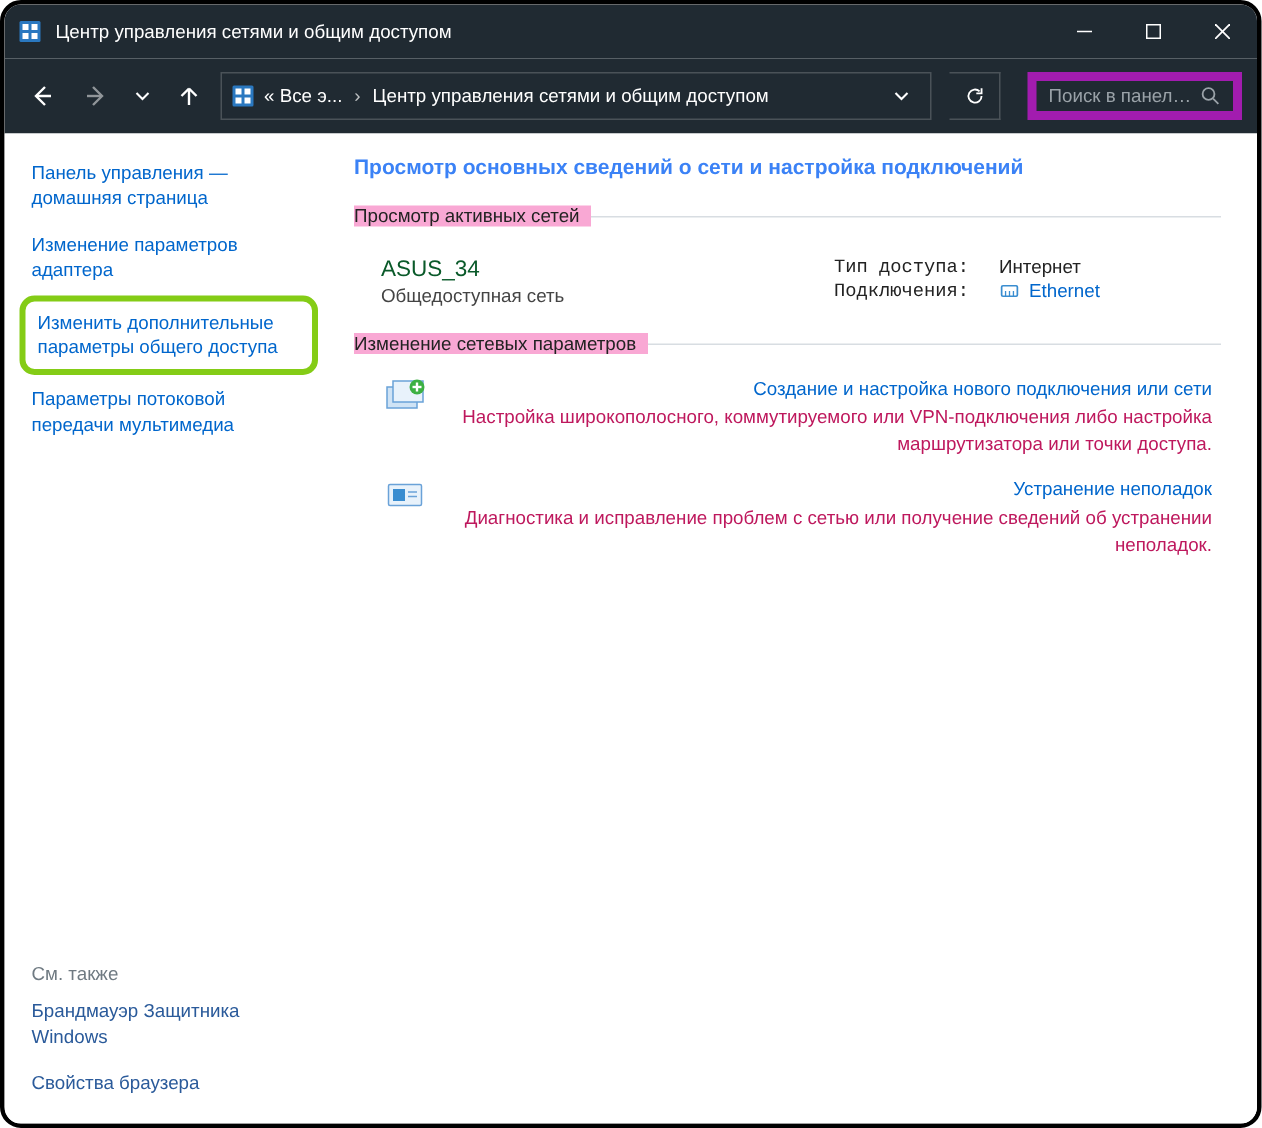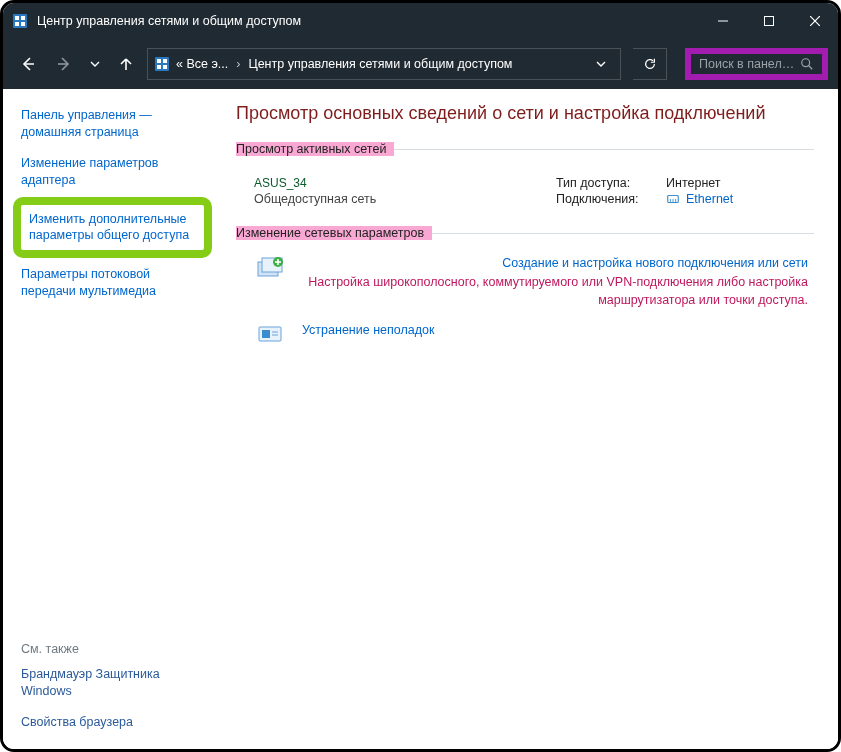--- a/index.html
+++ b/index.html
@@ -19,38 +19,38 @@
   .addr-drop { width: 26px; display: flex; justify-content: center; }
   .refresh { width: 34px; display: flex; justify-content: center; height: 32px; align-items: center; border: 1px solid #4a5258; border-left: none; }
   .searchbox { width: 143px; height: 32px; border: 6px solid #a21caf; display: flex; align-items: center; padding: 0 8px; font-size: 12.5px; color: #9aa2a8; margin-left: 12px; }
   .searchbox .ph { flex: 1; white-space: nowrap; overflow: hidden; text-overflow: ellipsis; }
 
   .content { display: flex; height: calc(752px - 36px - 50px - 6px); background: #fff; }
 
   .sidebar { width: 215px; padding: 18px 14px 14px 18px; font-size: 12.5px; display: flex; flex-direction: column; }
   .sidebar .link { color: #0066cc; margin-bottom: 14px; cursor: pointer; line-height: 1.35; }
   .sidebar .link.dim { color: #2a5a9a; }
-  .sidebar .highlight { border: 8px solid #84cc16; border-radius: 10px; padding: 6px 8px; margin: -6px -8px 8px -8px; }
+  .sidebar .highlight { border: 4px solid #84cc16; border-radius: 10px; padding: 6px 8px; margin: -6px -8px 8px -8px; }
   .sidebar .spacer { flex: 1; }
   .sidebar .section-label { color: #6f7a82; margin-bottom: 10px; }
 
   .main { flex: 1; padding: 14px 24px 14px 18px; font-size: 12.5px; color: #222; }
-  .main h1 { font-size: 18px; font-weight: 400; color: #7f1d1d; margin-bottom: 18px; }
+  .main h1 { font-size: 14px; font-weight: 700; color: #3b82f6; margin-bottom: 18px; }
   .fieldset-label { color: #222; margin-bottom: 6px; position: relative; }
   .hr-after { position: relative; }
   .hr-after::after { content: ""; position: absolute; left: 0; right: 0; top: 50%; border-top: 1px solid #d8dde2; z-index: 0; }
   .hr-after span { position: relative; background: #f9a8d4; padding-right: 8px; z-index: 1; }
 
   .netbox { display: flex; padding: 14px 8px 18px 18px; }
   .netbox .left { flex: 1; }
   .netbox .right { width: 250px; }
-  .netname { color: #0a5a2a; font-size: 12px; margin-bottom: 2px; }
+  .netname { color: #0a5a2a; font-size: 15px; margin-bottom: 2px; }
   .nettype { color: #444; }
   .kv { display: flex; margin-bottom: 2px; }
-  .kv .k { width: 110px; }
+  .kv .k { width: 110px; font-family: Liberation Mono, monospace; }
   .kv .v { color: #0066cc; display: flex; align-items: center; gap: 6px; }
   .kv .v.plain { color: #222; text-align: right; }
 
   .task { display: flex; gap: 14px; padding: 10px 6px 4px 18px; text-align: right; }
   .task .iconbox { width: 34px; height: 28px; flex-shrink: 0; display: flex; align-items: flex-start; justify-content: center; }
   .task .tcontent .tlink { color: #0066cc; margin-bottom: 4px; cursor: pointer; }
   .task .tcontent .tdesc { color: #be185d; line-height: 1.4; }
 
   svg { display: block; }
 </style>
@@ -218,17 +218,18 @@
       <div class="iconbox">
         <svg width="30" height="24" viewBox="0 0 30 24">
             <rect x="3" y="4" width="22" height="14" rx="1" fill="#e8f2fb" stroke="#6aa2d8"></rect>
             <rect x="6" y="7" width="8" height="8" fill="#3a8dd0"></rect>
             <line x1="16" y1="9" x2="22" y2="9" stroke="#6aa2d8"></line>
             <line x1="16" y1="12" x2="22" y2="12" stroke="#6aa2d8"></line>
           </svg>
       </div>
       <div class="tcontent">
         <div class="tlink">Устранение неполадок</div>
+        <div class="tdesc">Диагностика и исправление проблем с сетью или получение сведений об устранении неполадок.</div>
       </div>
     </div>
 
   </div>
 </div>
 
 </body></html>

